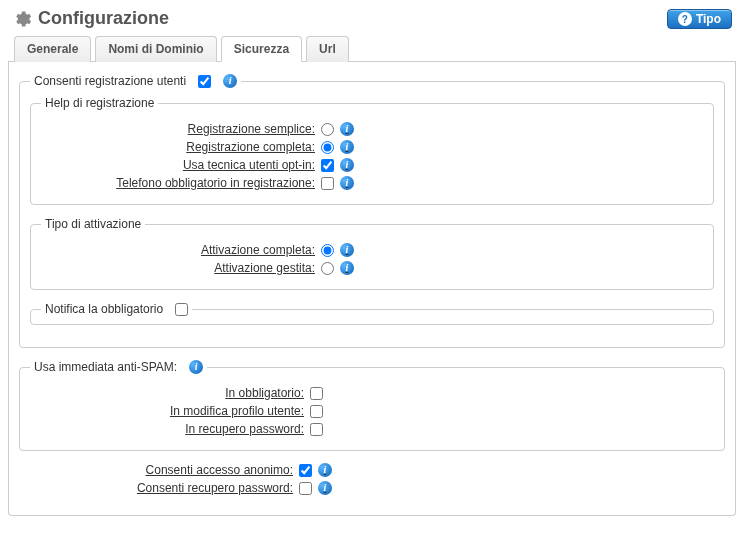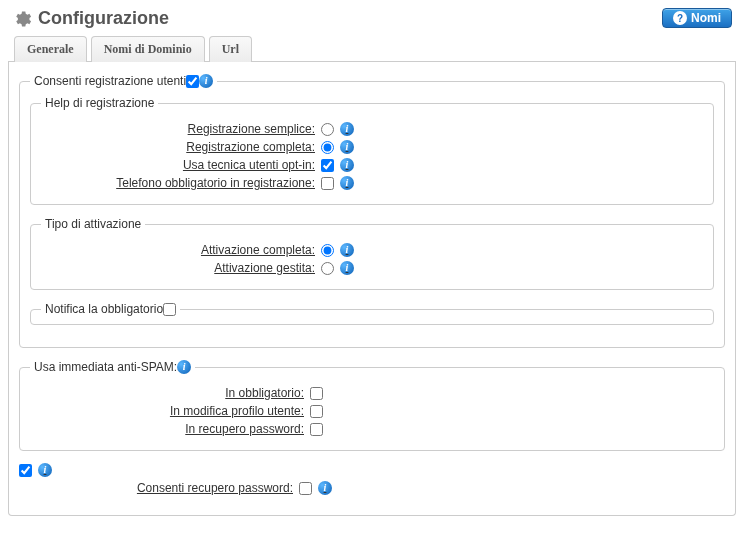--- a/index.html
+++ b/index.html
@@ -7,21 +7,21 @@
     margin: 0;
     padding: 8px;
     font-family: Tahoma, Verdana, Arial, sans-serif;
     font-size: 12px;
     color: #333;
     background: #fff;
     width: 744px;
   }
   .header {
     display: flex;
-    align-items: flex-start;
+    align-items: flex-end;
     justify-content: space-between;
     padding: 0 4px 6px 4px;
   }
   .header-left {
     display: flex;
     align-items: center;
     gap: 6px;
   }
   .gear {
     width: 20px;
@@ -62,21 +62,20 @@
     border-bottom:none;
     border-radius:4px 4px 0 0;
     padding:5px 12px;
     margin-right:4px;
     background:linear-gradient(#f9f9f9,#ececec);
     color:#555;
     font-weight:bold;
     cursor:pointer;
     position:relative;
     top:1px;
-    font-family:Liberation Serif, serif;
   }
   .tab.active {
     background:#fff;
     border-bottom:1px solid #fff;
   }
   .tab-body {
     border:1px solid #ccc;
     border-top:none;
     padding:12px 10px 16px 10px;
     border-radius:0 0 4px 4px;
@@ -85,21 +84,21 @@
     border:1px solid #ccc;
     border-radius:4px;
     margin:0 0 12px 0;
     padding:8px 10px 10px 10px;
   }
   legend {
     padding:0 4px;
     color:#333;
     display:flex;
     align-items:center;
-    gap:0;
+    gap:12px;
   }
   .row {
     display:flex;
     align-items:center;
     margin:4px 0;
     text-decoration:underline;
   }
   .row .lbl {
     width:280px;
     text-align:right;
@@ -134,27 +133,28 @@
   <div class="header-left">
     <span class="gear">
       <svg viewBox="0 0 24 24" width="20" height="20">
           <path fill="#888" d="M12 8a4 4 0 100 8 4 4 0 000-8zm9 4a7 7 0 00-.1-1.2l2-1.6-2-3.4-2.4 1a7 7 0 00-2-1.2L16 3h-4l-.5 2.6a7 7 0 00-2 1.2l-2.4-1-2 3.4 2 1.6A7 7 0 007 12c0 .4 0 .8.1 1.2l-2 1.6 2 3.4 2.4-1c.6.5 1.3.9 2 1.2L12 21h4l.5-2.6c.7-.3 1.4-.7 2-1.2l2.4 1 2-3.4-2-1.6c.1-.4.1-.8.1-1.2z"></path>
         </svg>
     </span>
     <span class="page-title">Configurazione</span>
   </div>
   <button class="help-btn">
     <span class="help-q">?</span>
-    <span>Nomi</span>
+    <span>Tipo</span>
   </button>
 </div>
 
 <div class="tabs">
   <div class="tab"><span>Generale</span></div>
   <div class="tab"><span>Nomi di Dominio</span></div>
+  <div class="tab active"><span>Sicurezza</span></div>
   <div class="tab"><span>Url</span></div>
 </div>
 
 <div class="tab-body">
 
   <fieldset>
     <legend>
       <span>Consenti registrazione utenti</span>
       <input type="checkbox" checked="" style="">
       <span class="info-icon">i</span>
@@ -242,20 +242,21 @@
     </div>
     <div class="row">
       <div class="lbl">In recupero password:</div>
       <div class="ctrl">
           <input type="checkbox" style="">
         </div>
     </div>
   </fieldset>
 
   <div class="row">
+    <div class="lbl">Consenti accesso anonimo:</div>
     <div class="ctrl">
       <input type="checkbox" checked="" style="">
       <span class="info-icon">i</span>
     </div>
   </div>
   <div class="row">
     <div class="lbl">Consenti recupero password:</div>
     <div class="ctrl">
       <input type="checkbox" style="">
       <span class="info-icon">i</span>

